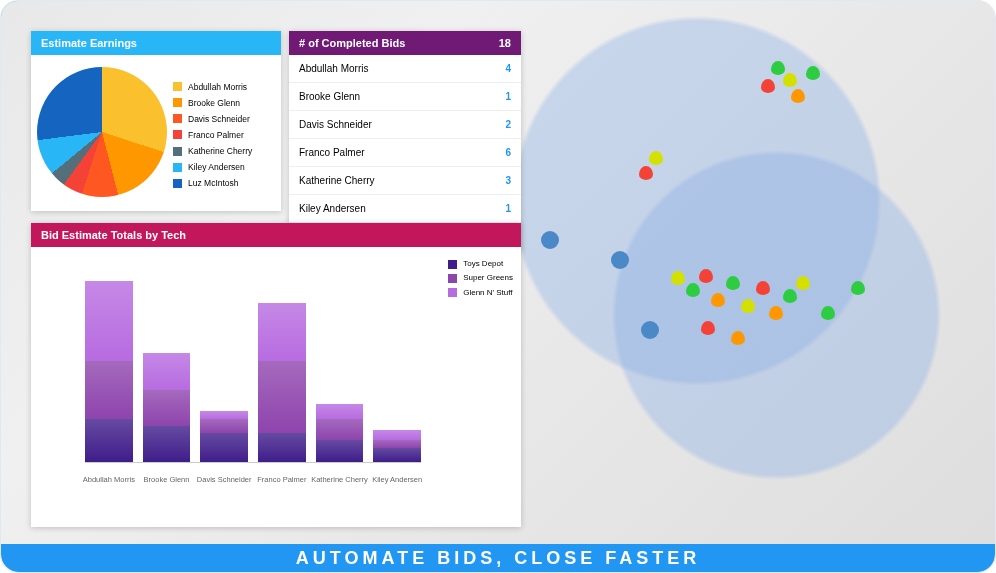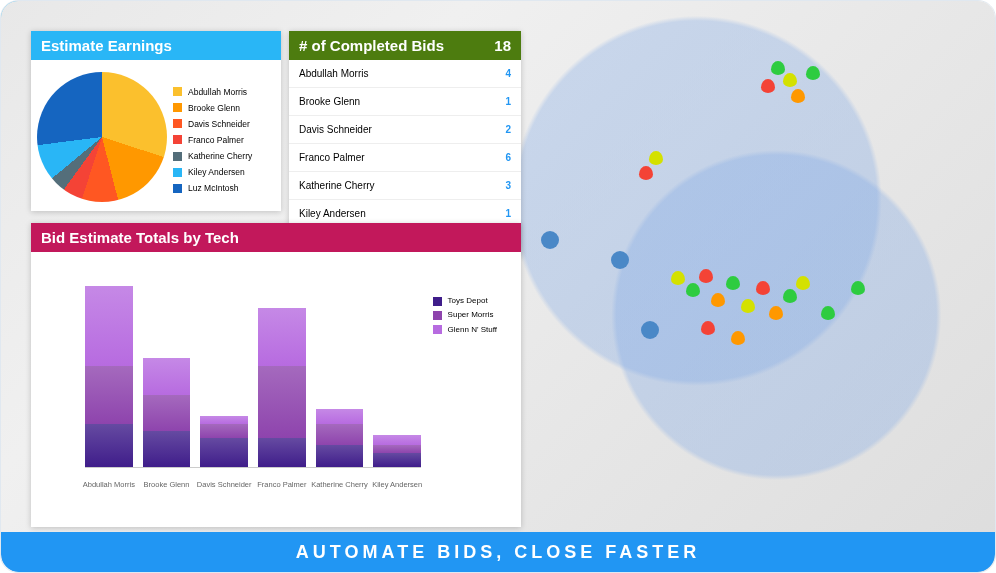--- a/index.html
+++ b/index.html
@@ -2,47 +2,47 @@
 <html><head>
 <meta charset="utf-8">
 <style>
 * { box-sizing: border-box; margin: 0; padding: 0; font-family: Arial, Helvetica, sans-serif; }
 body { width: 996px; height: 573px; position: relative; background: #fff; overflow: hidden; border-radius: 18px; border: 1px solid #e0e8f0; }
 .map-bg { position: absolute; inset: 0; background: linear-gradient(135deg, #e8e8e8 0%, #f0f0f0 30%, #e5e5e5 70%, #ddd 100%); }
 .map-bg::before { content:""; position:absolute; inset:0; background:
   radial-gradient(circle at 70% 35%, rgba(130,170,230,.35) 0, rgba(130,170,230,.35) 180px, transparent 185px),
   radial-gradient(circle at 78% 55%, rgba(130,170,230,.35) 0, rgba(130,170,230,.35) 160px, transparent 165px);
 }
-.footer-bar { position:absolute; left:0; right:0; bottom:0; height:40px; background:#2196f3; color:#fff; display:flex; align-items:center; justify-content:center; font-weight:700; letter-spacing:4px; font-size:18px; border-radius:0 0 18px 18px; }
+.footer-bar { position:absolute; left:0; right:0; bottom:0; height:28px; background:#2196f3; color:#fff; display:flex; align-items:center; justify-content:center; font-weight:700; letter-spacing:4px; font-size:18px; border-radius:0 0 18px 18px; }
 
 .panel { position:absolute; background:#fff; box-shadow:0 1px 6px rgba(0,0,0,.2); }
-.panel-hdr { color:#fff; font-size:15px; font-weight:700; padding:6px 10px; display:flex; justify-content:space-between; }
+.panel-hdr { color:#fff; font-size:11px; font-weight:700; padding:6px 10px; display:flex; justify-content:space-between; }
 
 #pie-panel { left:30px; top:30px; width:250px; height:180px; }
 #pie-panel .panel-hdr { background:#29b6f6; }
 #pie-panel .body { height:154px; display:flex; align-items:center; }
 #pie-chart { width:130px; height:130px; margin:0 6px; position:relative; }
 .legend { font-size:8.5px; line-height:1.9; padding:6px 6px 0 0; }
 .legend-item { display:flex; align-items:center; gap:6px; }
 .swatch { width:9px; height:9px; display:inline-block; }
 
 #bids-panel { left:288px; top:30px; width:232px; }
-#bids-panel .panel-hdr { background:#4d7c0f; }
+#bids-panel .panel-hdr { background:#701a75; }
 .bid-row { display:flex; justify-content:space-between; font-size:10px; padding:8px 10px; border-bottom:1px solid #eee; }
 .bid-row .val { color:#2196f3; font-weight:700; }
 
 #bar-panel { left:30px; top:222px; width:490px; height:304px; }
 #bar-panel .panel-hdr { background:#c2185b; }
 #bar-panel .body { height:244px; position:relative; padding:10px 12px 0 50px; }
 .y-axis { position:absolute; left:6px; top:12px; bottom:28px; width:40px; display:flex; flex-direction:column; justify-content:space-between; align-items:flex-end; font-size:8px; color:#666; }
 .bars { position:absolute; left:54px; right:100px; top:12px; bottom:28px; display:flex; align-items:flex-end; gap:10px; border-bottom:1px solid #ccc; }
 .bar-col { flex:1; display:flex; flex-direction:column; justify-content:flex-end; height:100%; position:relative; }
 .seg { width:100%; }
 .bar-label { position:absolute; bottom:-22px; left:50%; transform:translateX(-50%); white-space:nowrap; font-size:7.5px; color:#666; }
-.bar-legend { position:absolute; right:24px; top:10px; font-size:8px; line-height:1.8;margin-top:32px; }
+.bar-legend { position:absolute; right:8px; top:10px; font-size:8px; line-height:1.8; }
 
 #fs-panel { right:18px; top:400px; width:140px; background:#fff; box-shadow:0 1px 6px rgba(0,0,0,.2); font-size:10px; }
 #fs-panel .fs-hdr { background:#29b6f6; color:#fff; font-weight:700; padding:6px 8px; font-size:11px; }
 #fs-panel .fs-sub { color:#888; font-weight:700; padding:6px 8px 4px; font-size:9px; letter-spacing:.5px; }
 .fs-row { display:flex; align-items:center; gap:6px; padding:3px 8px; font-size:9px; color:#555; }
 .dot { width:10px; height:10px; border-radius:50%; }
 
 .map-pins { position:absolute; left:520px; top:20px; right:10px; bottom:60px; }
 .pin { position:absolute; width:14px; height:18px; }
 .pin::before { content:""; position:absolute; inset:0 0 4px 0; border-radius:50% 50% 50% 50% / 60% 60% 40% 40%; }
@@ -200,21 +200,21 @@
           <div class="bar-label">Kiley Andersen</div>
         </div>
       </div>
     <div class="bar-legend" id="bar-legend">
         <div class="legend-item">
           <span class="swatch" style="background:#3f1d8a"></span>
           <span>Toys Depot</span>
         </div>
         <div class="legend-item">
           <span class="swatch" style="background:#8e44ad"></span>
-          <span>Super Morris</span>
+          <span>Super Greens</span>
         </div>
         <div class="legend-item">
           <span class="swatch" style="background:#b76be0"></span>
           <span>Glenn N' Stuff</span>
         </div>
       </div>
   </div>
 </div>
 
 <div id="fs-panel">

